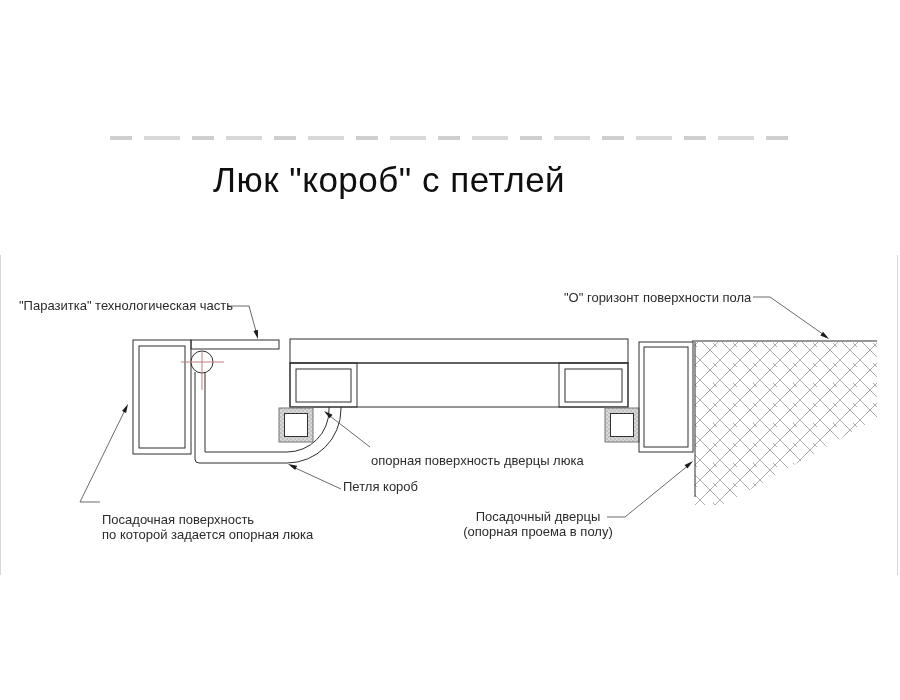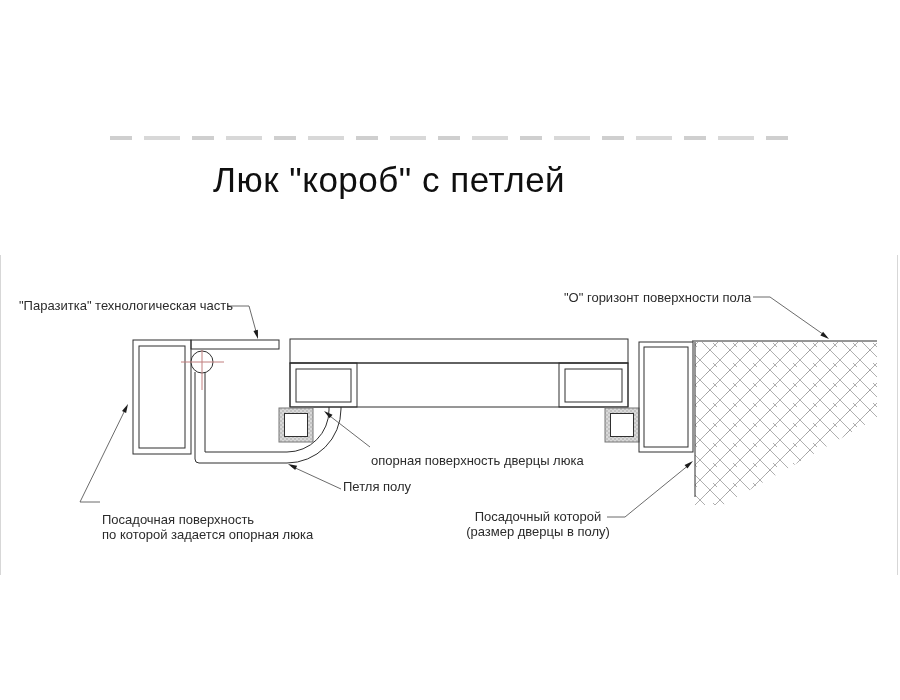--- a/index.html
+++ b/index.html
@@ -119,25 +119,25 @@
       <path class="arr" d="M0,0 L-9,2.3 L-9,-2.3 Z" transform="translate(324,411) rotate(-142)"></path>
       <path class="arr" d="M0,0 L-9,2.3 L-9,-2.3 Z" transform="translate(288,464) rotate(-155)"></path>
       <path class="arr" d="M0,0 L-9,2.3 L-9,-2.3 Z" transform="translate(128,404) rotate(-64)"></path>
       <path class="arr" d="M0,0 L-9,2.3 L-9,-2.3 Z" transform="translate(693,461) rotate(-39)"></path>
     </g>
   </svg>
 
   <div class="lbl" style="left:19px;top:298px;">"Паразитка" технологическая часть</div>
   <div class="lbl" style="left:564px;top:290px;">"О" горизонт поверхности пола</div>
   <div class="lbl" style="left:371px;top:441px;margin-top:12px;">опорная поверхность дверцы люка</div>
-  <div class="lbl" style="left:343px;top:479px;">Петля полу</div>
+  <div class="lbl" style="left:343px;top:479px;">Петля короб</div>
 
   <div class="lbl lbl-two" style="left:102px;top:512px;">
     <div>Посадочная поверхность</div>
     <div>по которой задается опорная люка</div>
   </div>
 
   <div class="lbl lbl-two" style="left:448px;top:509px;width:180px;text-align:center;">
-    <div>Посадочный которой</div>
-    <div>(размер дверцы в полу)</div>
+    <div>Посадочный дверцы</div>
+    <div>(опорная проема в полу)</div>
   </div>
 
 </div>
 
 </body></html>

